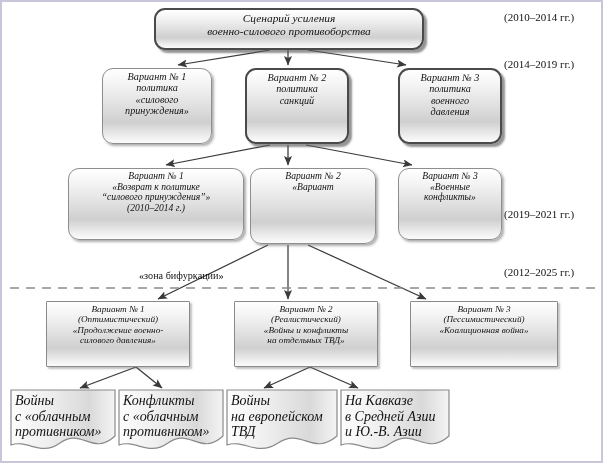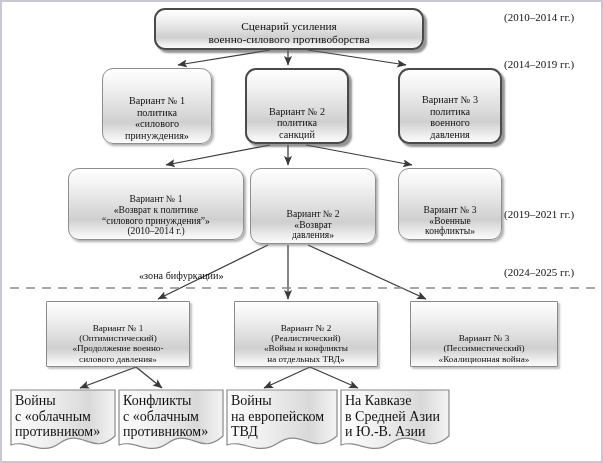--- a/index.html
+++ b/index.html
@@ -17,26 +17,27 @@
   .svg-layer{
     position:absolute;left:0;top:0;width:603px;height:463px;
     pointer-events:none;
   }
 
   
   .node{
     position:absolute;
     box-sizing:border-box;
     display:flex;
-    align-items:flex-end;
+    align-items:flex-start;
     justify-content:center;
     text-align:center;
     color:#111111;
     line-height:1.12;
     background:linear-gradient(to bottom,#ffffff 0%,#f3f3f3 22%,#dcdcdc 55%,#cfcfcf 72%,#f0f0f0 92%,#fbfbfb 100%);
+    font-style:italic;
   }
   .node .txt{ padding:2px 4px; width:100%; }
 
   
   .rounded{
     border:1.3px solid #8e8e8e;
     border-radius:11px;
     box-shadow:2px 2px 2.5px rgba(110,110,110,0.55);
   }
   .rounded.heavy{
@@ -114,21 +115,21 @@
       <path d="M308,365 L262,386"></path>
       <path d="M308,365 L356,386"></path>
     </g>
 
     <path d="M8,286 L596,286" stroke="#8b8b8b" stroke-width="1.6" stroke-dasharray="9 7" fill="none"></path>
   </svg>
 
   <div class="yearlabel fs-year" style="left:502px;top:9px;">(2010–2014 гг.)</div>
   <div class="yearlabel fs-year" style="left:502px;top:56px;">(2014–2019 гг.)</div>
   <div class="yearlabel fs-year" style="left:502px;top:168px;margin-top:38px;">(2019–2021 гг.)</div>
-  <div class="yearlabel fs-year" style="left:502px;top:264px;">(2024–2025 гг.)</div>
+  <div class="yearlabel fs-year" style="left:502px;top:264px;">(2012–2025 гг.)</div>
 
   <div class="bifurcation-label fs-a" style="left:90px;top:268px;margin-left:47px;">«зона бифуркации»</div>
 
   <div class="node rounded heavy fs-title" style="left:152px;top:6px;width:270px;height:42px;">
     <div class="txt">
       <div>Сценарий усиления</div>
       <div>военно-силового противоборства</div>
     </div>
   </div>
 
@@ -163,22 +164,21 @@
       <div>Вариант № 1</div>
       <div>«Возврат к политике</div>
       <div>“силового принуждения”»</div>
       <div>(2010–2014 г.)</div>
     </div>
   </div>
 
   <div class="node rounded fs-b" style="left:248px;top:166px;width:126px;height:76px;">
     <div class="txt">
       <div>Вариант № 2</div>
-      <div>«Возврат</div>
-      <div>давления»</div>
+      <div>«Вариант</div>
     </div>
   </div>
 
   <div class="node rounded fs-b" style="left:396px;top:166px;width:104px;height:72px;">
     <div class="txt">
       <div>Вариант № 3</div>
       <div>«Военные</div>
       <div>конфликты»</div>
     </div>
   </div>

